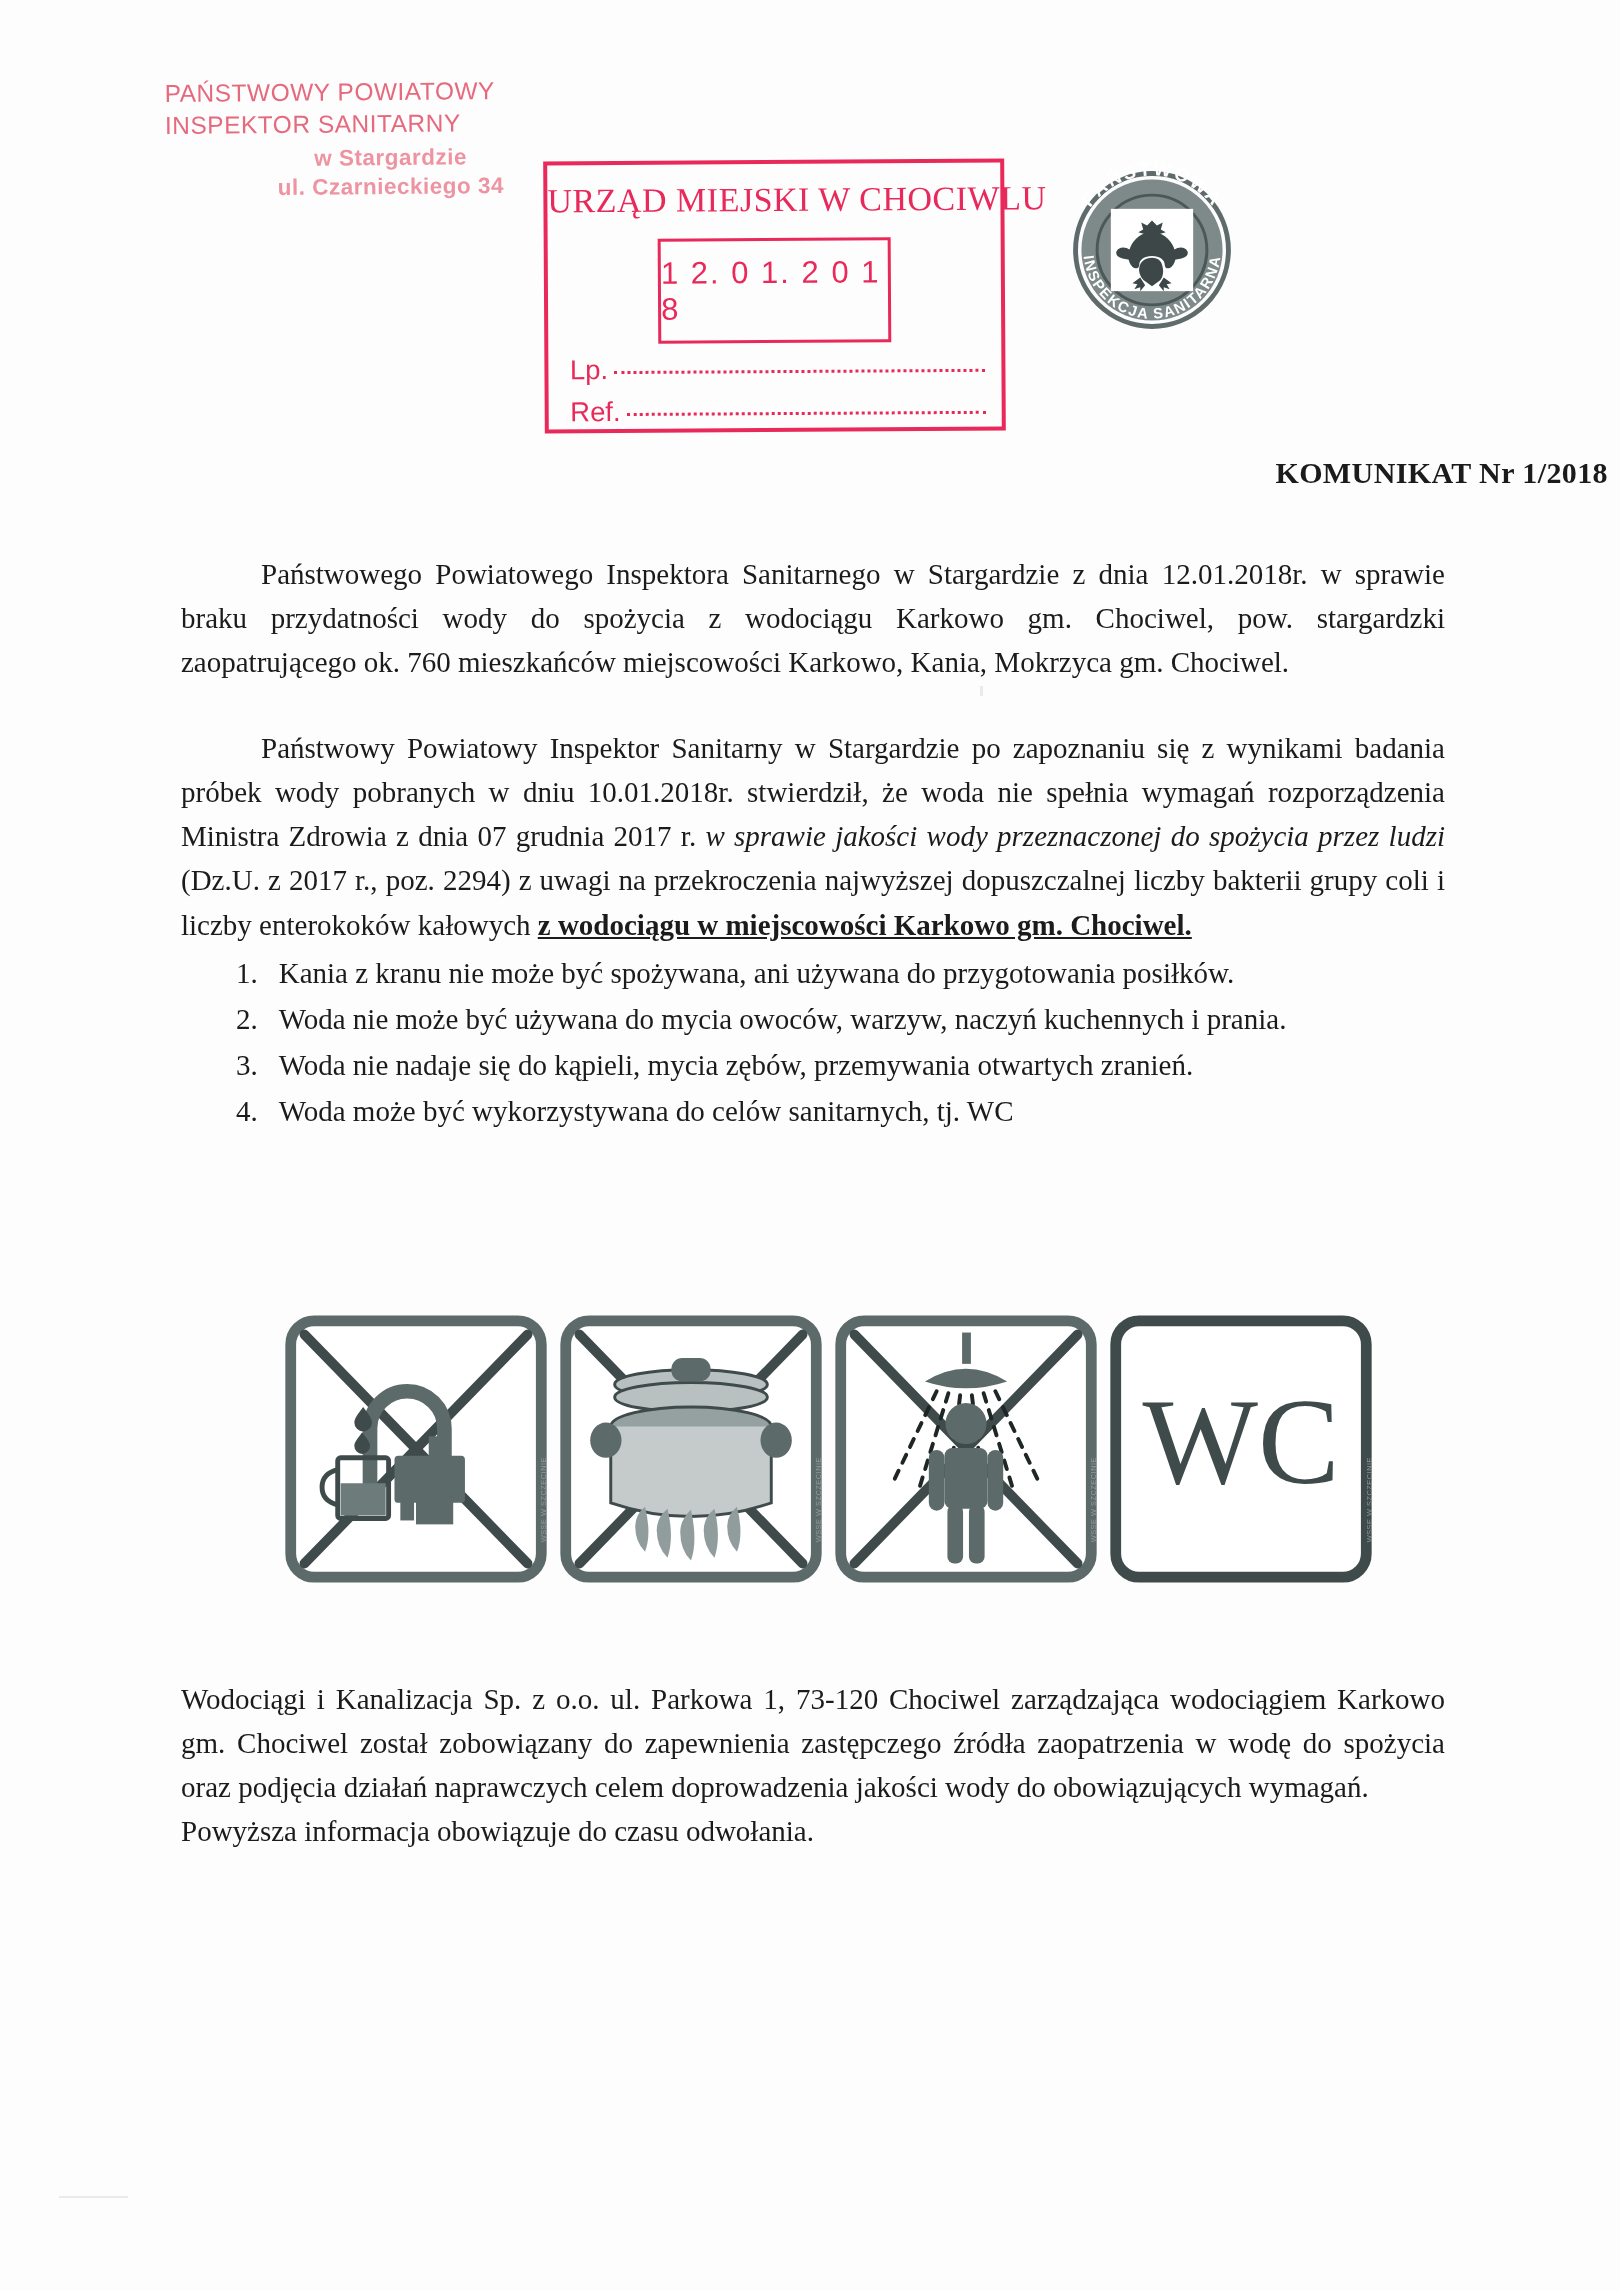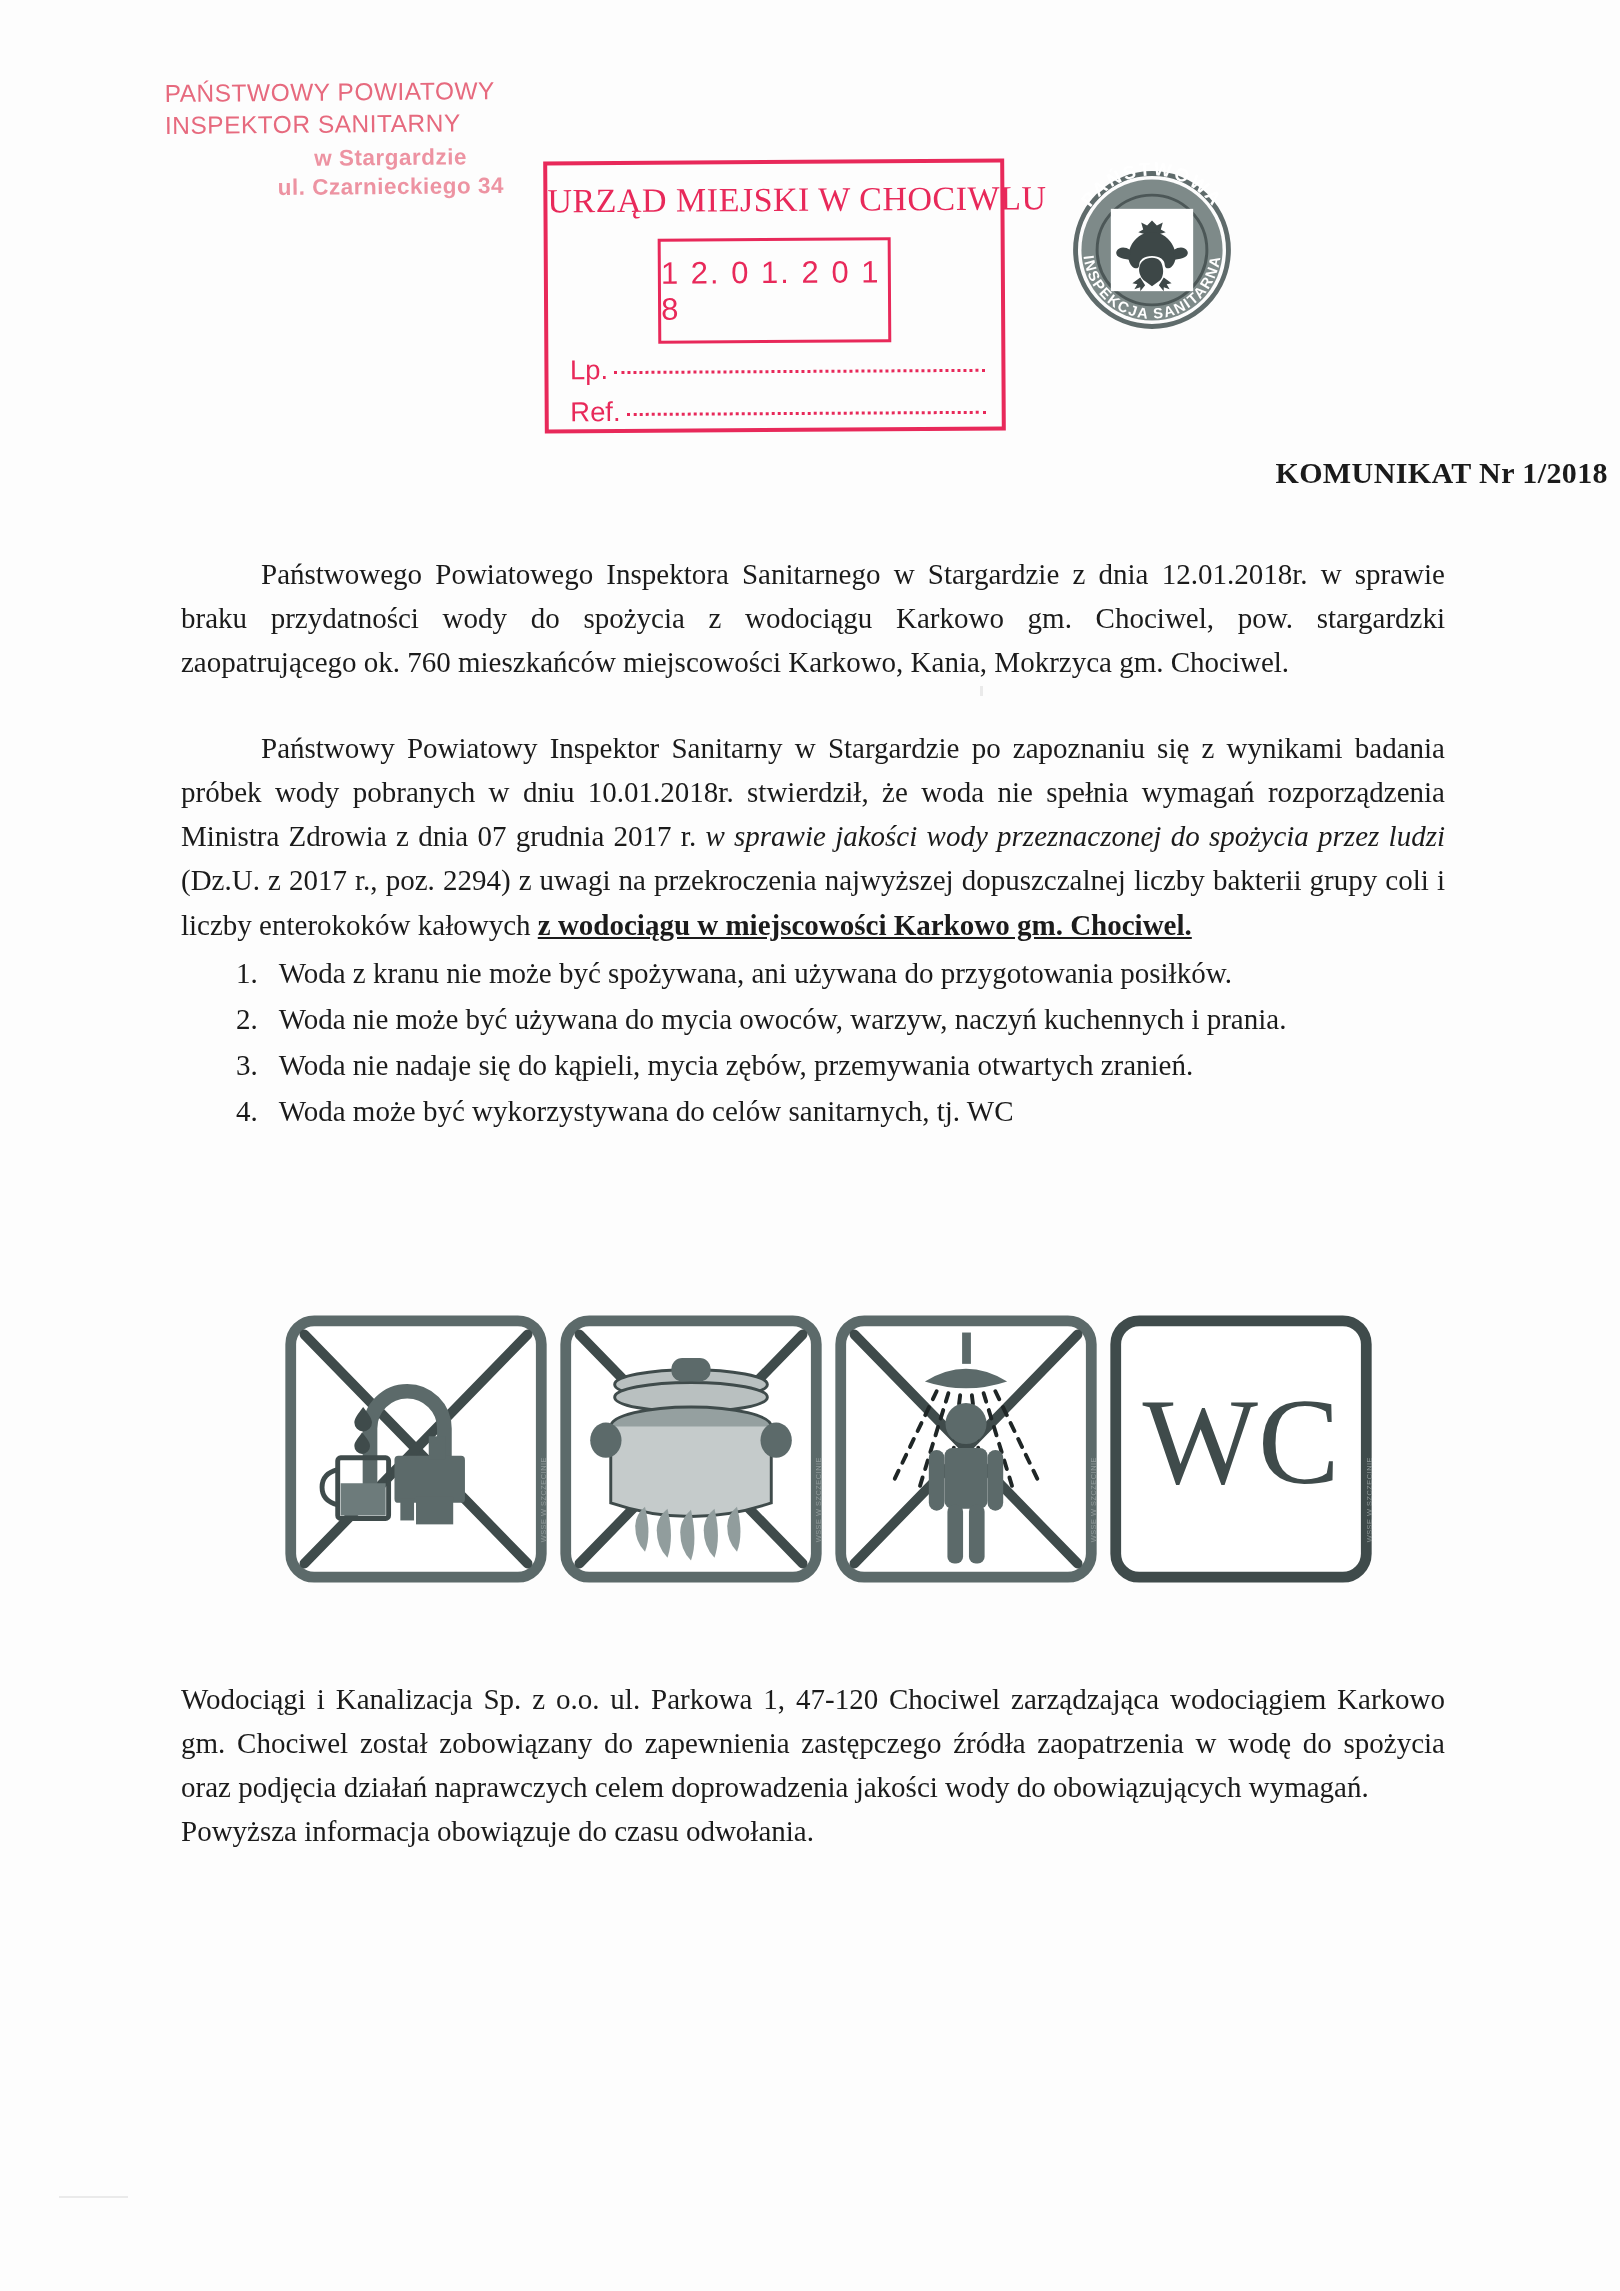--- a/index.html
+++ b/index.html
@@ -261,21 +261,21 @@
   <div class="doc-title">KOMUNIKAT Nr 1/2018</div>
 
   <div class="body-col">
 
     <p class="para indent just-stretch">Państwowego Powiatowego Inspektora Sanitarnego w Stargardzie z dnia 12.01.2018r. w sprawie braku przydatności wody do spożycia z wodociągu Karkowo gm. Chociwel, pow. stargardzki zaopatrującego ok. 760 mieszkańców miejscowości Karkowo, Kania, Mokrzyca gm. Chociwel.</p>
 
     <p class="para indent spaced-top just-stretch"><span>Państwowy Powiatowy Inspektor Sanitarny w Stargardzie po zapoznaniu się z wynikami badania próbek wody pobranych w dniu 10.01.2018r. stwierdził, że woda nie spełnia wymagań rozporządzenia Ministra Zdrowia z dnia 07 grudnia 2017 r. </span><span class="it">w sprawie jakości wody przeznaczonej do spożycia przez ludzi</span><span> (Dz.U. z 2017 r., poz. 2294) z uwagi na przekroczenia najwyższej dopuszczalnej liczby bakterii grupy coli i liczby enterokoków kałowych </span><span class="bu">z wodociągu w miejscowości Karkowo gm. Chociwel.</span></p>
 
 
     <ol class="advice">
-      <li>Woda z kranu nie może być spożywana, ani używana do przygotowania posiłków.</li>
+      <li>Kania z kranu nie może być spożywana, ani używana do przygotowania posiłków.</li>
       <li>Woda nie może być używana do mycia owoców, warzyw, naczyń kuchennych i prania.</li>
       <li>Woda nie nadaje się do kąpieli, mycia zębów, przemywania otwartych zranień.</li>
       <li>Woda może być wykorzystywana do celów sanitarnych, tj. WC</li>
     </ol>
   </div>
 
   <div class="picto-strip">
 
     <div class="picto">
       <svg viewBox="0 0 285 282" width="279" height="276">
@@ -363,20 +363,20 @@
     <div class="picto">
       <svg viewBox="0 0 285 282" width="279" height="276">
         <rect x="14" y="10" width="256" height="262" rx="24" ry="24" fill="#ffffff" stroke="#3f4b4b" stroke-width="11"></rect>
         <text id="wc-text" x="142" y="176" text-anchor="middle" font-family="Liberation Serif, serif" font-size="125" fill="#3f4b4b">WC</text>
       </svg>
       <span class="side-note">WSSE W SZCZECINIE</span>
     </div>
   </div>
 
   <div class="closing">
-    <p class="para just-stretch">Wodociągi i Kanalizacja Sp. z o.o.   ul. Parkowa 1, 47-120 Chociwel zarządzająca wodociągiem Karkowo gm. Chociwel został zobowiązany do zapewnienia zastępczego źródła zaopatrzenia w wodę do spożycia oraz podjęcia działań naprawczych celem doprowadzenia jakości wody do obowiązujących wymagań.</p>
+    <p class="para just-stretch">Wodociągi i Kanalizacja Sp. z o.o.   ul. Parkowa 1, 73-120 Chociwel zarządzająca wodociągiem Karkowo gm. Chociwel został zobowiązany do zapewnienia zastępczego źródła zaopatrzenia w wodę do spożycia oraz podjęcia działań naprawczych celem doprowadzenia jakości wody do obowiązujących wymagań.</p>
     <p class="para tail">Powyższa informacja obowiązuje do czasu odwołania.</p>
   </div>
 
   <div class="scan-speck" style="left:59px; top:2196px; width:69px; height:2px;"></div>
   <div class="scan-speck" style="left:980px; top:686px; width:2.9px; height:9.8px;"></div>
 </div>
 
 
 </body></html>

